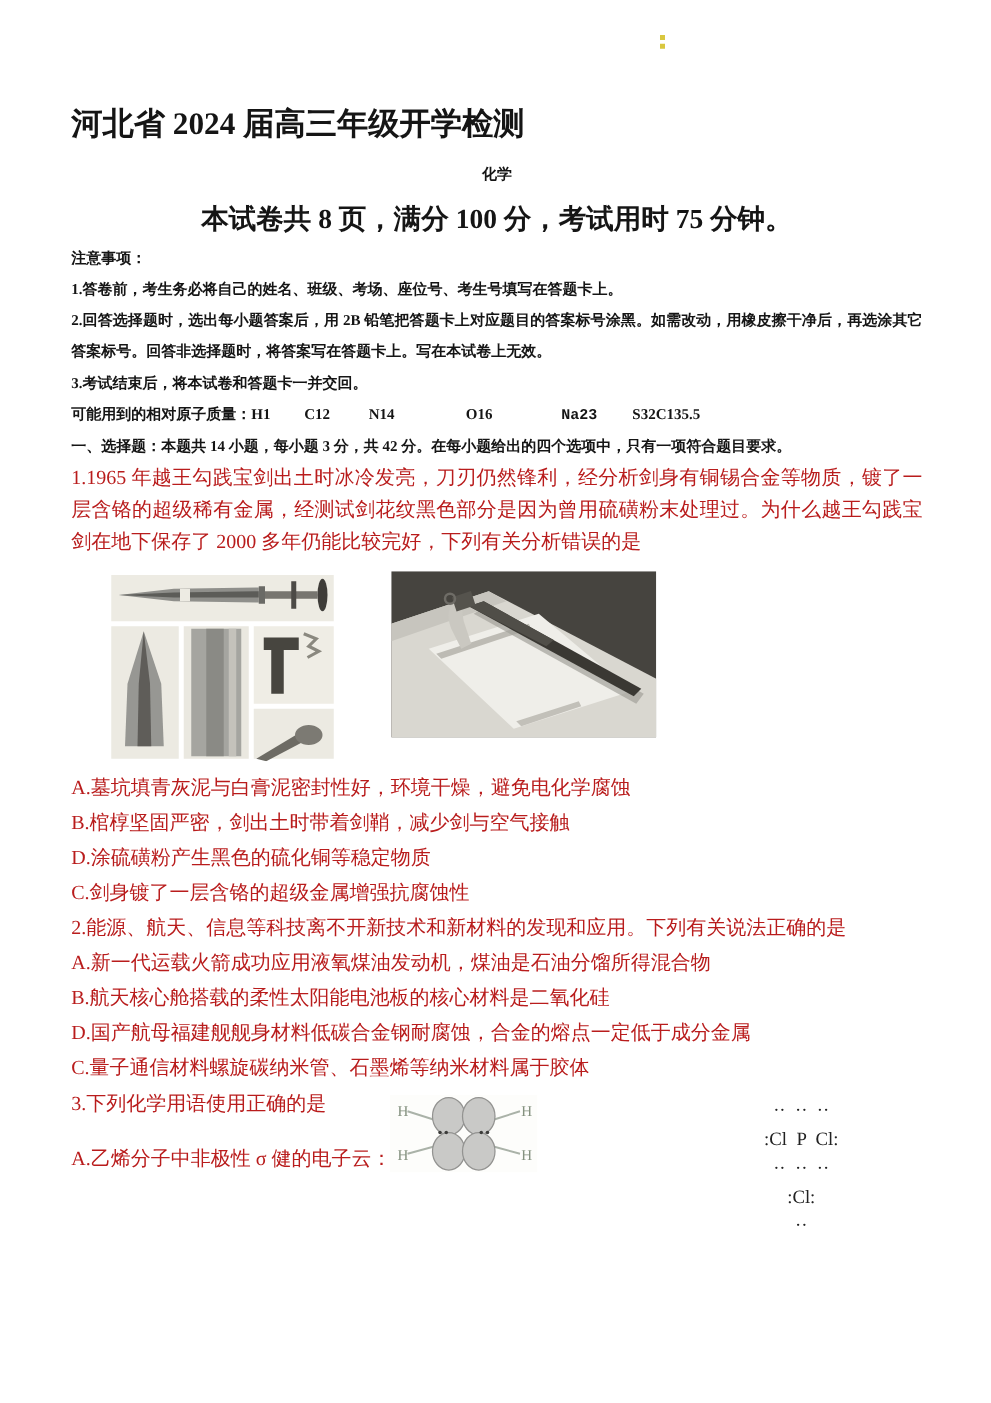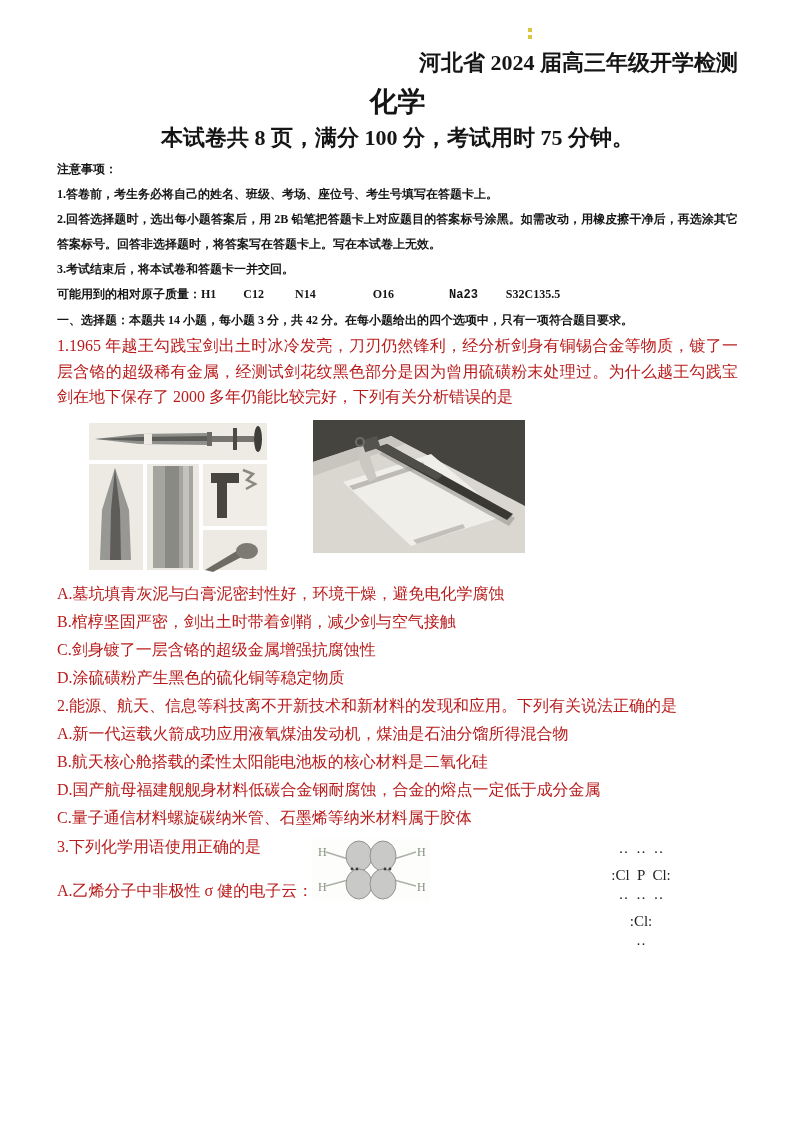--- a/index.html
+++ b/index.html
@@ -8,22 +8,22 @@
     width:793px;height:1122px;
     background:#ffffff;
     font-family:"Liberation Serif","DejaVu Serif",serif;
     color:#151515;
     overflow:hidden;
   }
   .content{position:absolute;left:57px;top:0;width:681px;}
   .speck{position:absolute;left:528px;top:28px;width:4px;height:4px;background:#d9c73f;}
   .speck2{position:absolute;left:528px;top:35px;width:4px;height:4px;background:#d9c73f;}
 
-  h1.title{margin:49px 0 0 0;text-align:right;font-size:22px;font-weight:bold;line-height:28px;}
-  h2.subject{margin:12px 0 0 0;text-align:center;font-size:28px;font-weight:bold;line-height:26px;}
+  h1.title{margin:86px 0 0 0;text-align:left;font-size:25px;font-weight:bold;line-height:28px;}
+  h2.subject{margin:12px 0 0 0;text-align:center;font-size:12px;font-weight:bold;line-height:26px;}
   p.exam-info{margin:12px 0 0 0;text-align:center;font-size:22px;font-weight:bold;line-height:22px;}
 
   .notes{margin-top:8px;}
   .notes p, p.section-head{
     margin:0;font-size:12px;font-weight:bold;line-height:25px;text-align:justify;
   }
   p.masses .label{font-weight:bold;}
   p.masses .tok{display:inline-block;font-weight:bold;}
   p.masses .tok:nth-of-type(1){margin-right:33px;}
   p.masses .tok:nth-of-type(2){margin-right:27px;}
@@ -127,22 +127,22 @@
         <polygon points="62,28 74,24 200,94 194,100" fill="#3a3833"></polygon>
         <polygon points="62,28 74,24 130,55 124,60" fill="#504e48"></polygon>
         <rect x="50" y="18" width="16" height="12" fill="#55534d" transform="rotate(-18 58 24)"></rect>
         <circle cx="47" cy="22" r="4" fill="none" stroke="#6e6c66" stroke-width="2"></circle>
       </svg>
     </div>
 
     <div class="q1-options">
       <p class="option">A.墓坑填青灰泥与白膏泥密封性好，环境干燥，避免电化学腐蚀</p>
       <p class="option">B.棺椁坚固严密，剑出土时带着剑鞘，减少剑与空气接触</p>
+      <p class="option">D.涂硫磺粉产生黑色的硫化铜等稳定物质</p>
       <p class="option">C.剑身镀了一层含铬的超级金属增强抗腐蚀性</p>
-      <p class="option">D.涂硫磺粉产生黑色的硫化铜等稳定物质</p>
     </div>
 
     <p class="stem pitch">2.能源、航天、信息等科技离不开新技术和新材料的发现和应用。下列有关说法正确的是</p>
     <div>
       <p class="option">A.新一代运载火箭成功应用液氧煤油发动机，煤油是石油分馏所得混合物</p>
       <p class="option">B.航天核心舱搭载的柔性太阳能电池板的核心材料是二氧化硅</p>
       <p class="option">D.国产航母福建舰舰身材料低碳合金钢耐腐蚀，合金的熔点一定低于成分金属</p>
       <p class="option">C.量子通信材料螺旋碳纳米管、石墨烯等纳米材料属于胶体</p>
     </div>
 

